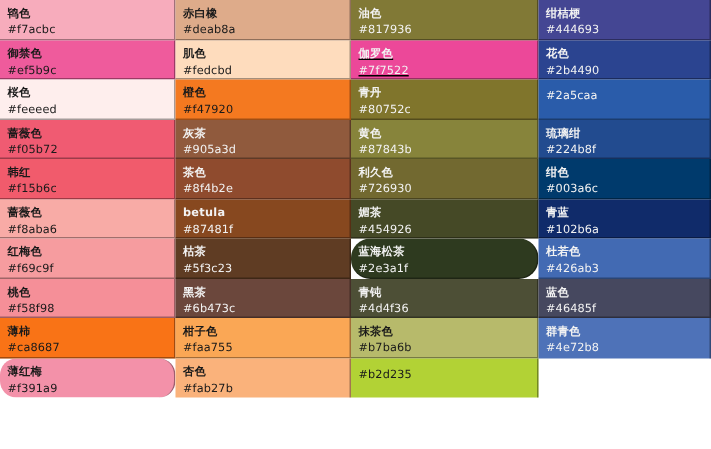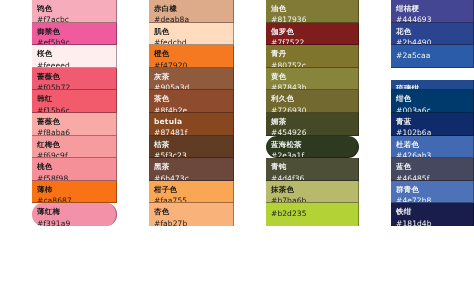--- a/index.html
+++ b/index.html
@@ -10,23 +10,22 @@
   }
   body {
     width: 474px;
     height: 299px;
     overflow: hidden;
     font-family: "DejaVu Sans", "Liberation Sans", sans-serif;
   }
   .swatch-col {
     display: grid;
     grid-template-rows: repeat(9, 1fr);
-    height: 226px;
+    height: 265px;
     box-sizing: border-box;
-    padding-left: 32px;
   }
   .swatch {
     position: relative;
     box-sizing: border-box;
     padding: 4px 5px 0 5px;
     overflow: hidden;
     border-right: 1px solid rgba(0,0,0,0.35);
     border-bottom: 1px solid rgba(0,0,0,0.35);
     line-height: 1.25;
   }
@@ -145,21 +144,21 @@
       <div class="swatch dark-text" style="background-color: rgb(250, 178, 123);">
         <span class="swatch-name">杏色</span>
         <span class="swatch-hex">#fab27b</span>
       </div>
     </div>
     <div class="swatch-col" style="grid-template-rows: repeat(10, 1fr);">
       <div class="swatch light-text" style="background-color: rgb(129, 121, 54);">
         <span class="swatch-name">油色</span>
         <span class="swatch-hex">#817936</span>
       </div>
-      <div class="swatch light-text" style="background-color: #7f1d1d;">
+      <div class="swatch light-text" style="background-color: #ec4899; text-decoration: underline;">
         <span class="swatch-name">伽罗色</span>
         <span class="swatch-hex">#7f7522</span>
       </div>
       <div class="swatch light-text" style="background-color: rgb(128, 117, 44);">
         <span class="swatch-name">青丹</span>
         <span class="swatch-hex">#80752c</span>
       </div>
       <div class="swatch light-text" style="background-color: rgb(135, 132, 59);">
         <span class="swatch-name">黄色</span>
         <span class="swatch-hex">#87843b</span>
@@ -193,21 +192,21 @@
         <span class="swatch-name">绀桔梗</span>
         <span class="swatch-hex">#444693</span>
       </div>
       <div class="swatch light-text" style="background-color: rgb(43, 68, 144);">
         <span class="swatch-name">花色</span>
         <span class="swatch-hex">#2b4490</span>
       </div>
       <div class="swatch light-text" style="background-color: rgb(42, 92, 170);">
         <span class="swatch-hex">#2a5caa</span>
       </div>
-      <div class="swatch light-text" style="background-color: rgb(34, 75, 143); margin-top: 12px;">
+      <div class="swatch light-text" style="background-color: rgb(34, 75, 143);">
         <span class="swatch-name">琉璃绀</span>
         <span class="swatch-hex">#224b8f</span>
       </div>
       <div class="swatch light-text" style="background-color: rgb(0, 58, 108);">
         <span class="swatch-name">绀色</span>
         <span class="swatch-hex">#003a6c</span>
       </div>
       <div class="swatch light-text" style="background-color: rgb(16, 43, 106);">
         <span class="swatch-name">青蓝</span>
         <span class="swatch-hex">#102b6a</span>
@@ -217,18 +216,14 @@
         <span class="swatch-hex">#426ab3</span>
       </div>
       <div class="swatch light-text" style="background-color: rgb(70, 72, 95);">
         <span class="swatch-name">蓝色</span>
         <span class="swatch-hex">#46485f</span>
       </div>
       <div class="swatch light-text" style="background-color: rgb(78, 114, 184);">
         <span class="swatch-name">群青色</span>
         <span class="swatch-hex">#4e72b8</span>
       </div>
-      <div class="swatch light-text" style="background-color: rgb(24, 29, 75);">
-        <span class="swatch-name">铁绀</span>
-        <span class="swatch-hex">#181d4b</span>
-      </div>
     </div>
   </div>
 
 </body></html>

